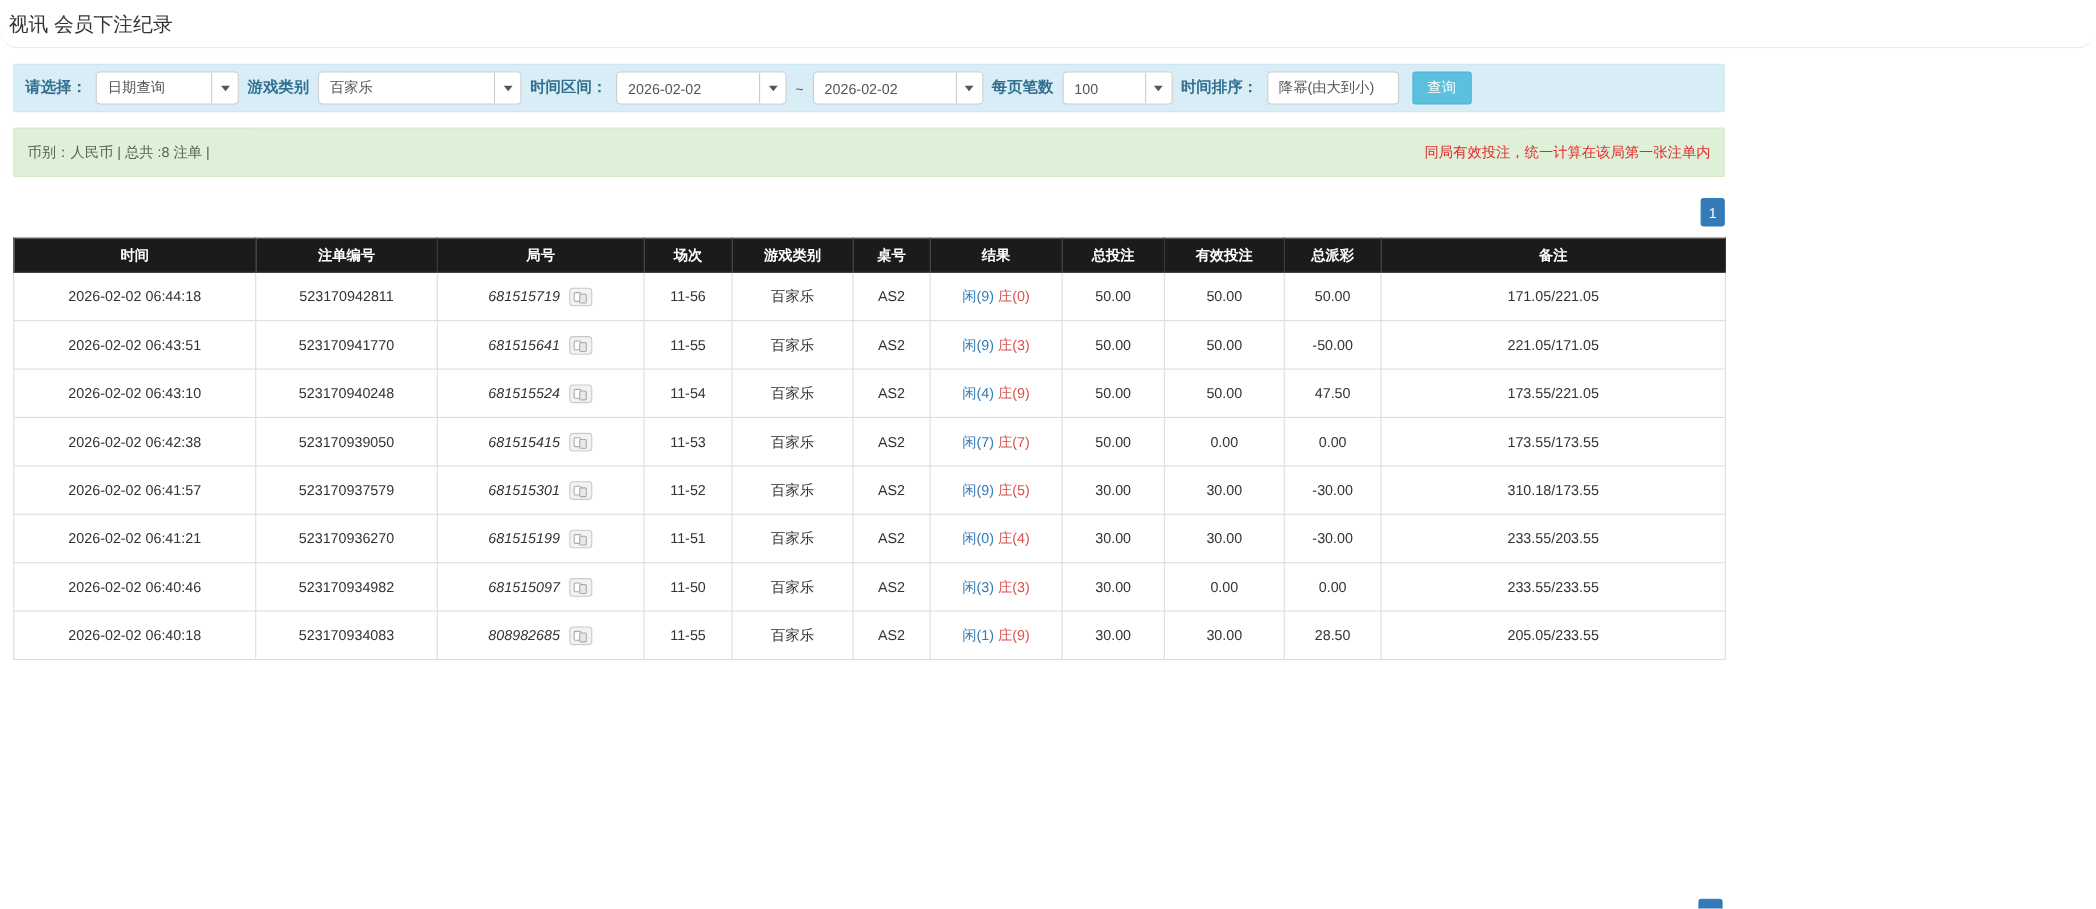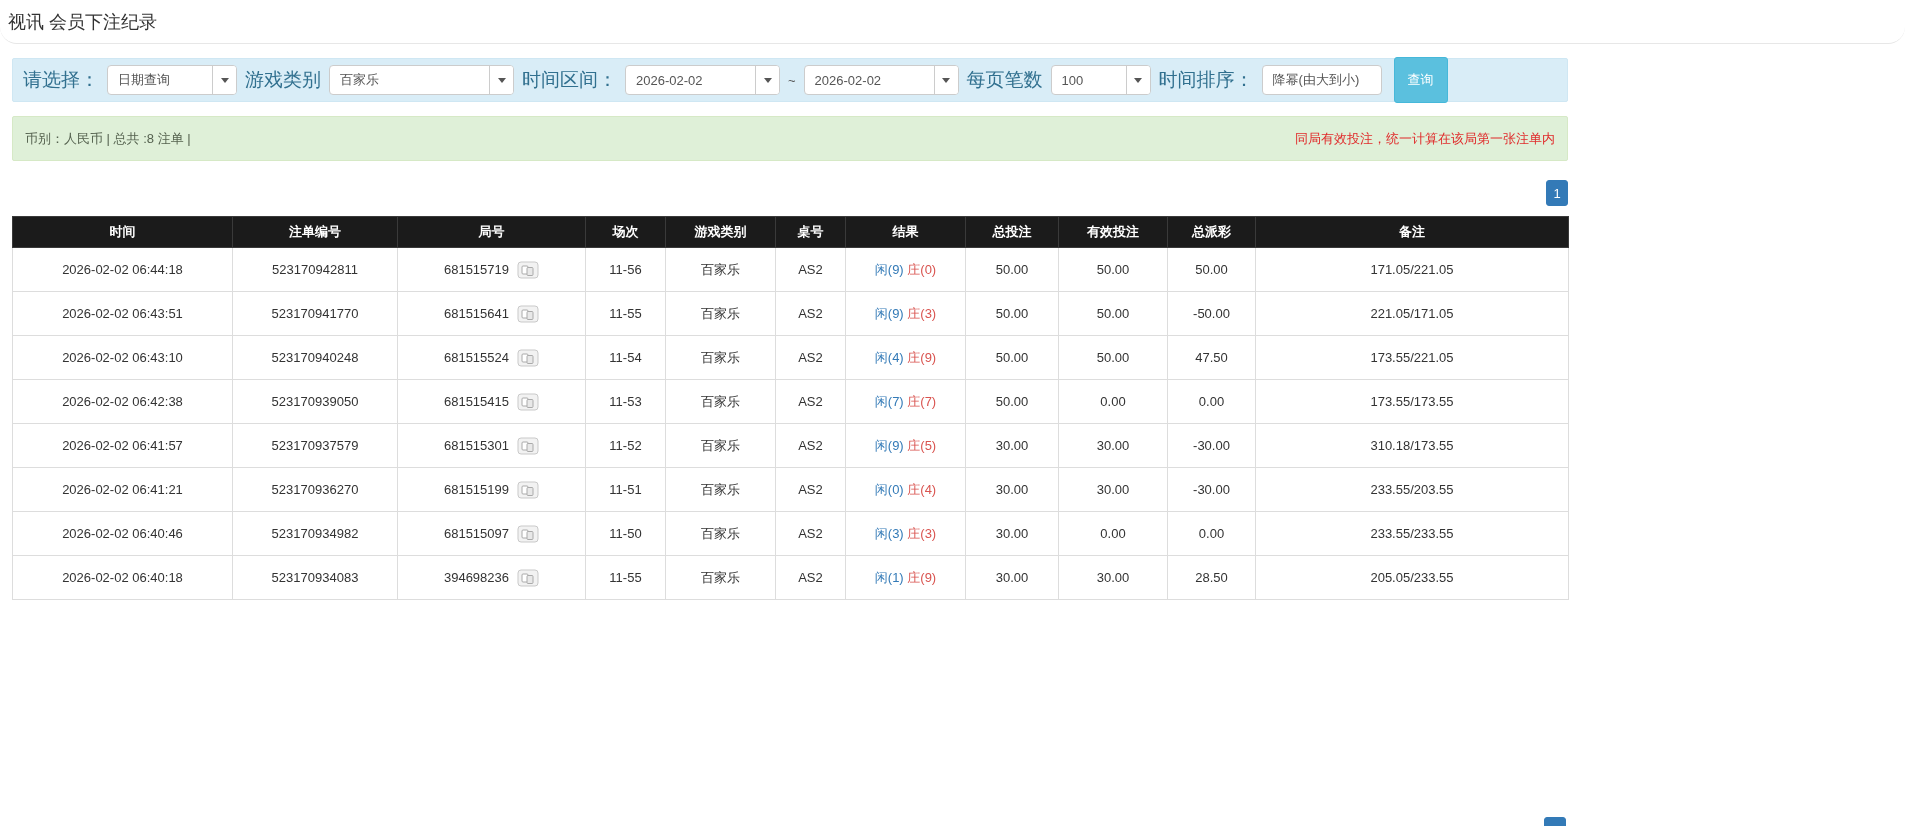--- a/index.html
+++ b/index.html
@@ -7,50 +7,50 @@
     font-family:"Liberation Sans","DejaVu Sans",sans-serif; color:#333; }
 
   .page-header { width:100%; padding:10px 8px 9px 8px; border-bottom:1px solid #e7e7e7;border-radius:17px; }
   .page-title { font-size:18px; font-weight:400; color:#333; }
 
   .container { width:1556px; margin:0 12px; }
 
   
   .filter-bar { margin-top:14px; background:#d9edf7; border:1px solid #cfe7f3; border-radius:2px;
     height:44px; display:flex; align-items:center; padding:0 10px; gap:8px; }
-  .f-label { color:#31708f; font-weight:normal; font-size:19px; white-space:nowrap; }
+  .f-label { color:#31708f; font-weight:bold; font-size:14px; white-space:nowrap; }
   .combo { background:#fff; border:1px solid #ccc; border-radius:4px; height:30px;
     display:flex; align-items:stretch; overflow:hidden; cursor:pointer; }
   .combo .val { display:flex; align-items:center; padding:0 10px; font-size:13px; color:#555; flex:1; white-space:nowrap; }
   .combo .caret-box { width:24px; border-left:1px solid #ccc; display:flex; align-items:center; justify-content:center; background:#fff; }
   .caret { width:0; height:0; border-left:4px solid transparent; border-right:4px solid transparent; border-top:5px solid #555; }
   .w-select { width:130px; } .w-game { width:185px; } .w-date { width:155px; } .w-pp { width:100px; } .w-sort { width:120px;gap:36px; }
   .tilde { color:#555; font-size:13px; }
   .btn-query { background:#5bc0de; border:1px solid #46b8da; color:#fff; font-size:13px;
-    height:46px; padding:0 13px; border-radius:3px; cursor:pointer; margin-left:4px; }
+    height:30px; padding:0 13px; border-radius:3px; cursor:pointer; margin-left:4px; }
 
   
   .summary-bar { margin-top:14px; background:#dff0d8; border:1px solid #d6e9c6; border-radius:2px;
     height:45px; display:flex; align-items:center; justify-content:space-between; padding:0 12px; }
   .summary-left { font-size:13px; color:#55624f; }
   .summary-right { font-size:13px; color:#e02b2b; }
 
   
   .pager-row { margin-top:19px; display:flex; justify-content:flex-end; }
   .page-btn { min-width:22px; height:26px; background:#337ab7; border:1px solid #337ab7; color:#fff;
     font-size:13px; display:flex; align-items:center; justify-content:center; border-radius:3px; cursor:pointer; }
   .pager-bottom { position:absolute; top:817px; right:339px; }
 
   
   table.records { margin-top:10px; width:1556px; border-collapse:collapse; table-layout:fixed; font-size:13px;padding-left:27px; }
   table.records th, table.records td { border:1px solid #ddd; text-align:center; vertical-align:middle; }
   table.records thead th { background:#1b1b1b; color:#fff; font-weight:bold; height:31px; border-color:#3a3a3a; }
   table.records tbody td { height:44px; background:#fff; color:#333; }
   table.records tfoot td { height:31px; background:#9e9e9e; color:#fff; border-color:#c6c6c6; }
-  .round-cell .round-wrap { display:inline-flex; align-items:center; gap:8px; }
+  .round-cell .round-wrap { display:inline-flex; align-items:center; gap:8px;font-style:italic; }
   .replay-icon { display:inline-flex; cursor:pointer; }
   .result-player { color:#337ab7; }
   .result-banker { color:#d9534f; }
   td.bet-link { color:#337ab7; cursor:pointer; }
   td.neg { color:#e02b2b; }
 </style>
 </head>
 <body>
 
 <div class="page-header">
@@ -343,21 +343,21 @@
     <td>0.00</td>
     <td>0.00</td>
     <td>233.55/233.55</td>
   </tr>
 
   <tr>
     <td>2026-02-02 06:40:18</td>
     <td>523170934083</td>
     <td class="round-cell">
       <span class="round-wrap">
-        <span>394698236</span>
+        <span>808982685</span>
         <span class="replay-icon">
           <svg width="22" height="18" viewBox="0 0 22 18">
             <rect x="1" y="1" width="20" height="16" rx="3" fill="#f2f2f2" stroke="#c9c9c9"></rect>
             <rect x="5" y="5" width="6" height="8" rx="1" fill="#fff" stroke="#aaa"></rect>
             <rect x="10" y="6.5" width="6" height="8" rx="1" fill="#e8e8e8" stroke="#aaa"></rect>
           </svg>
         </span>
       </span>
     </td>
     <td>11-55</td>

